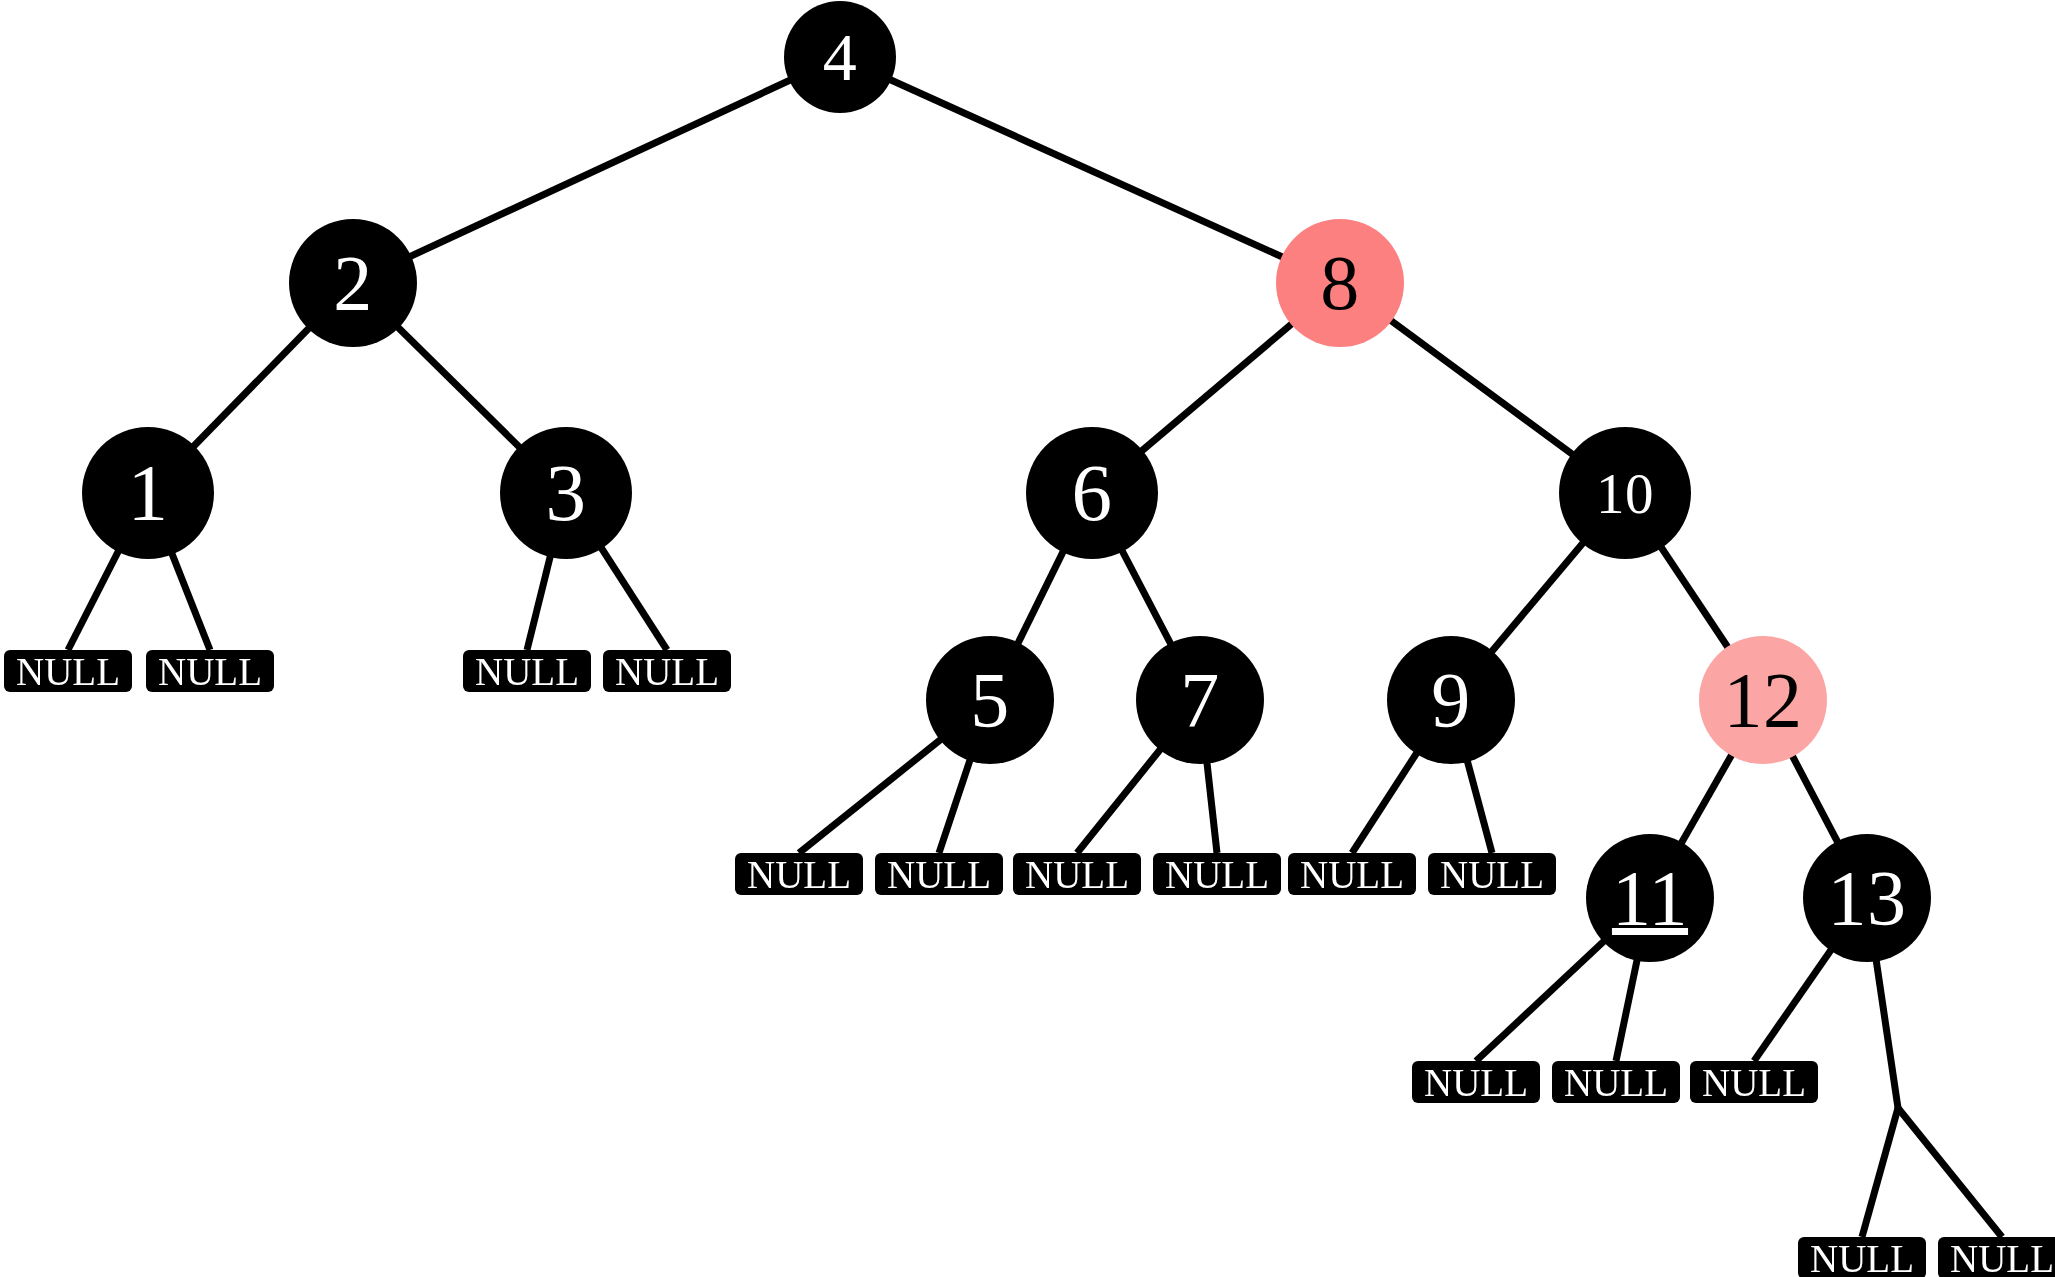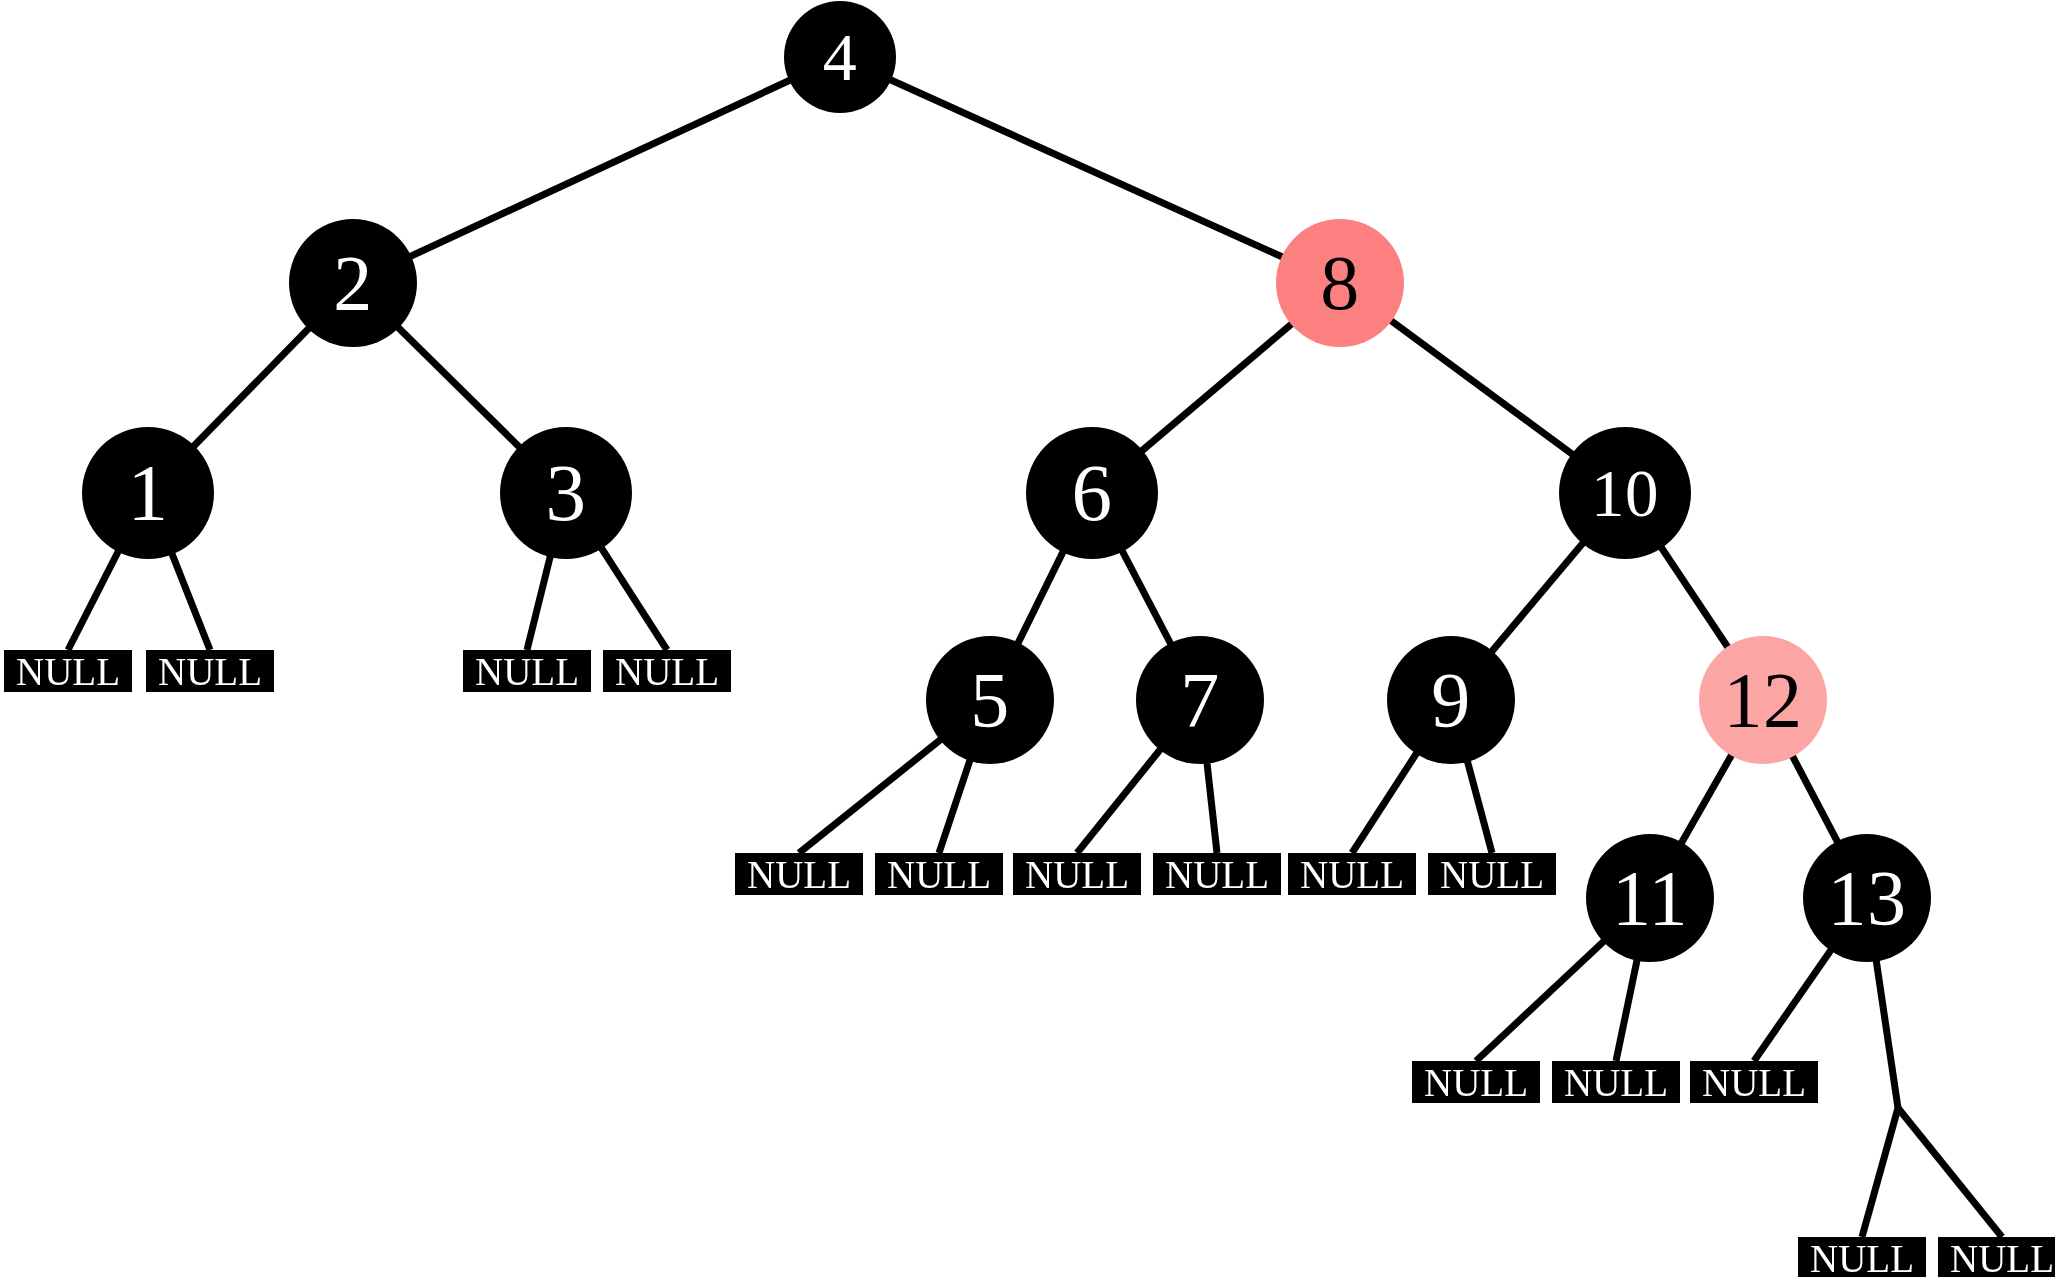--- a/index.html
+++ b/index.html
@@ -58,20 +58,21 @@
     position: absolute;
     background: #000000;
     color: #ffffff;
     display: flex;
     align-items: center;
     justify-content: center;
     font-family: "Liberation Serif", "DejaVu Serif", serif;
     box-sizing: border-box;
     user-select: none;
     letter-spacing: 0px;
+    border-radius: 6px;
   }
   .null-label {
     pointer-events: none;
     white-space: nowrap;
   }
 </style>
 </head>
 <body>
 
 <div id="canvas">
@@ -118,35 +119,35 @@
       <div class="tree-node black-node" style="left: 82px; top: 427px; width: 132px; height: 132px; background: rgb(0, 0, 0); color: rgb(255, 255, 255);">
         <span class="node-label" style="font-size: 81px;">1</span>
       </div>
       <div class="tree-node black-node" style="left: 500px; top: 427px; width: 132px; height: 132px; background: rgb(0, 0, 0); color: rgb(255, 255, 255);">
         <span class="node-label" style="font-size: 81px;">3</span>
       </div>
       <div class="tree-node black-node" style="left: 1026px; top: 427px; width: 132px; height: 132px; background: rgb(0, 0, 0); color: rgb(255, 255, 255);">
         <span class="node-label" style="font-size: 81px;">6</span>
       </div>
       <div class="tree-node black-node" style="left: 1559px; top: 427px; width: 132px; height: 132px; background: rgb(0, 0, 0); color: rgb(255, 255, 255);">
-        <span class="node-label" style="font-size: 67px;">10</span>
+        <span class="node-label" style="font-size: 57px;">10</span>
       </div>
       <div class="tree-node black-node" style="left: 926px; top: 636px; width: 128px; height: 128px; background: rgb(0, 0, 0); color: rgb(255, 255, 255);">
         <span class="node-label" style="font-size: 78px;">5</span>
       </div>
       <div class="tree-node black-node" style="left: 1136px; top: 636px; width: 128px; height: 128px; background: rgb(0, 0, 0); color: rgb(255, 255, 255);">
         <span class="node-label" style="font-size: 78px;">7</span>
       </div>
       <div class="tree-node black-node" style="left: 1387px; top: 636px; width: 128px; height: 128px; background: rgb(0, 0, 0); color: rgb(255, 255, 255);">
         <span class="node-label" style="font-size: 78px;">9</span>
       </div>
       <div class="tree-node red-node" style="left: 1699px; top: 636px; width: 128px; height: 128px; background: #fca5a5; color: rgb(0, 0, 0);">
         <span class="node-label" style="font-size: 78px;">12</span>
       </div>
-      <div class="tree-node black-node" style="left: 1586px; top: 834px; width: 128px; height: 128px; background: rgb(0, 0, 0); color: rgb(255, 255, 255);">
+      <div class="tree-node black-node" style="left: 1586px; top: 834px; width: 128px; height: 128px; background: rgb(0, 0, 0); color: rgb(255, 255, 255); text-decoration: underline;">
         <span class="node-label" style="font-size: 78px;">11</span>
       </div>
       <div class="tree-node black-node" style="left: 1803px; top: 834px; width: 128px; height: 128px; background: rgb(0, 0, 0); color: rgb(255, 255, 255);">
         <span class="node-label" style="font-size: 78px; text-align: right;">13</span>
       </div>
       <div class="null-leaf" style="left: 4px; top: 650px; width: 128px; height: 42px; background: rgb(0, 0, 0); color: rgb(255, 255, 255);">
         <span class="null-label" style="font-size: 39px;">NULL</span>
       </div>
       <div class="null-leaf" style="left: 146px; top: 650px; width: 128px; height: 42px; background: rgb(0, 0, 0); color: rgb(255, 255, 255);">
         <span class="null-label" style="font-size: 39px;">NULL</span>

